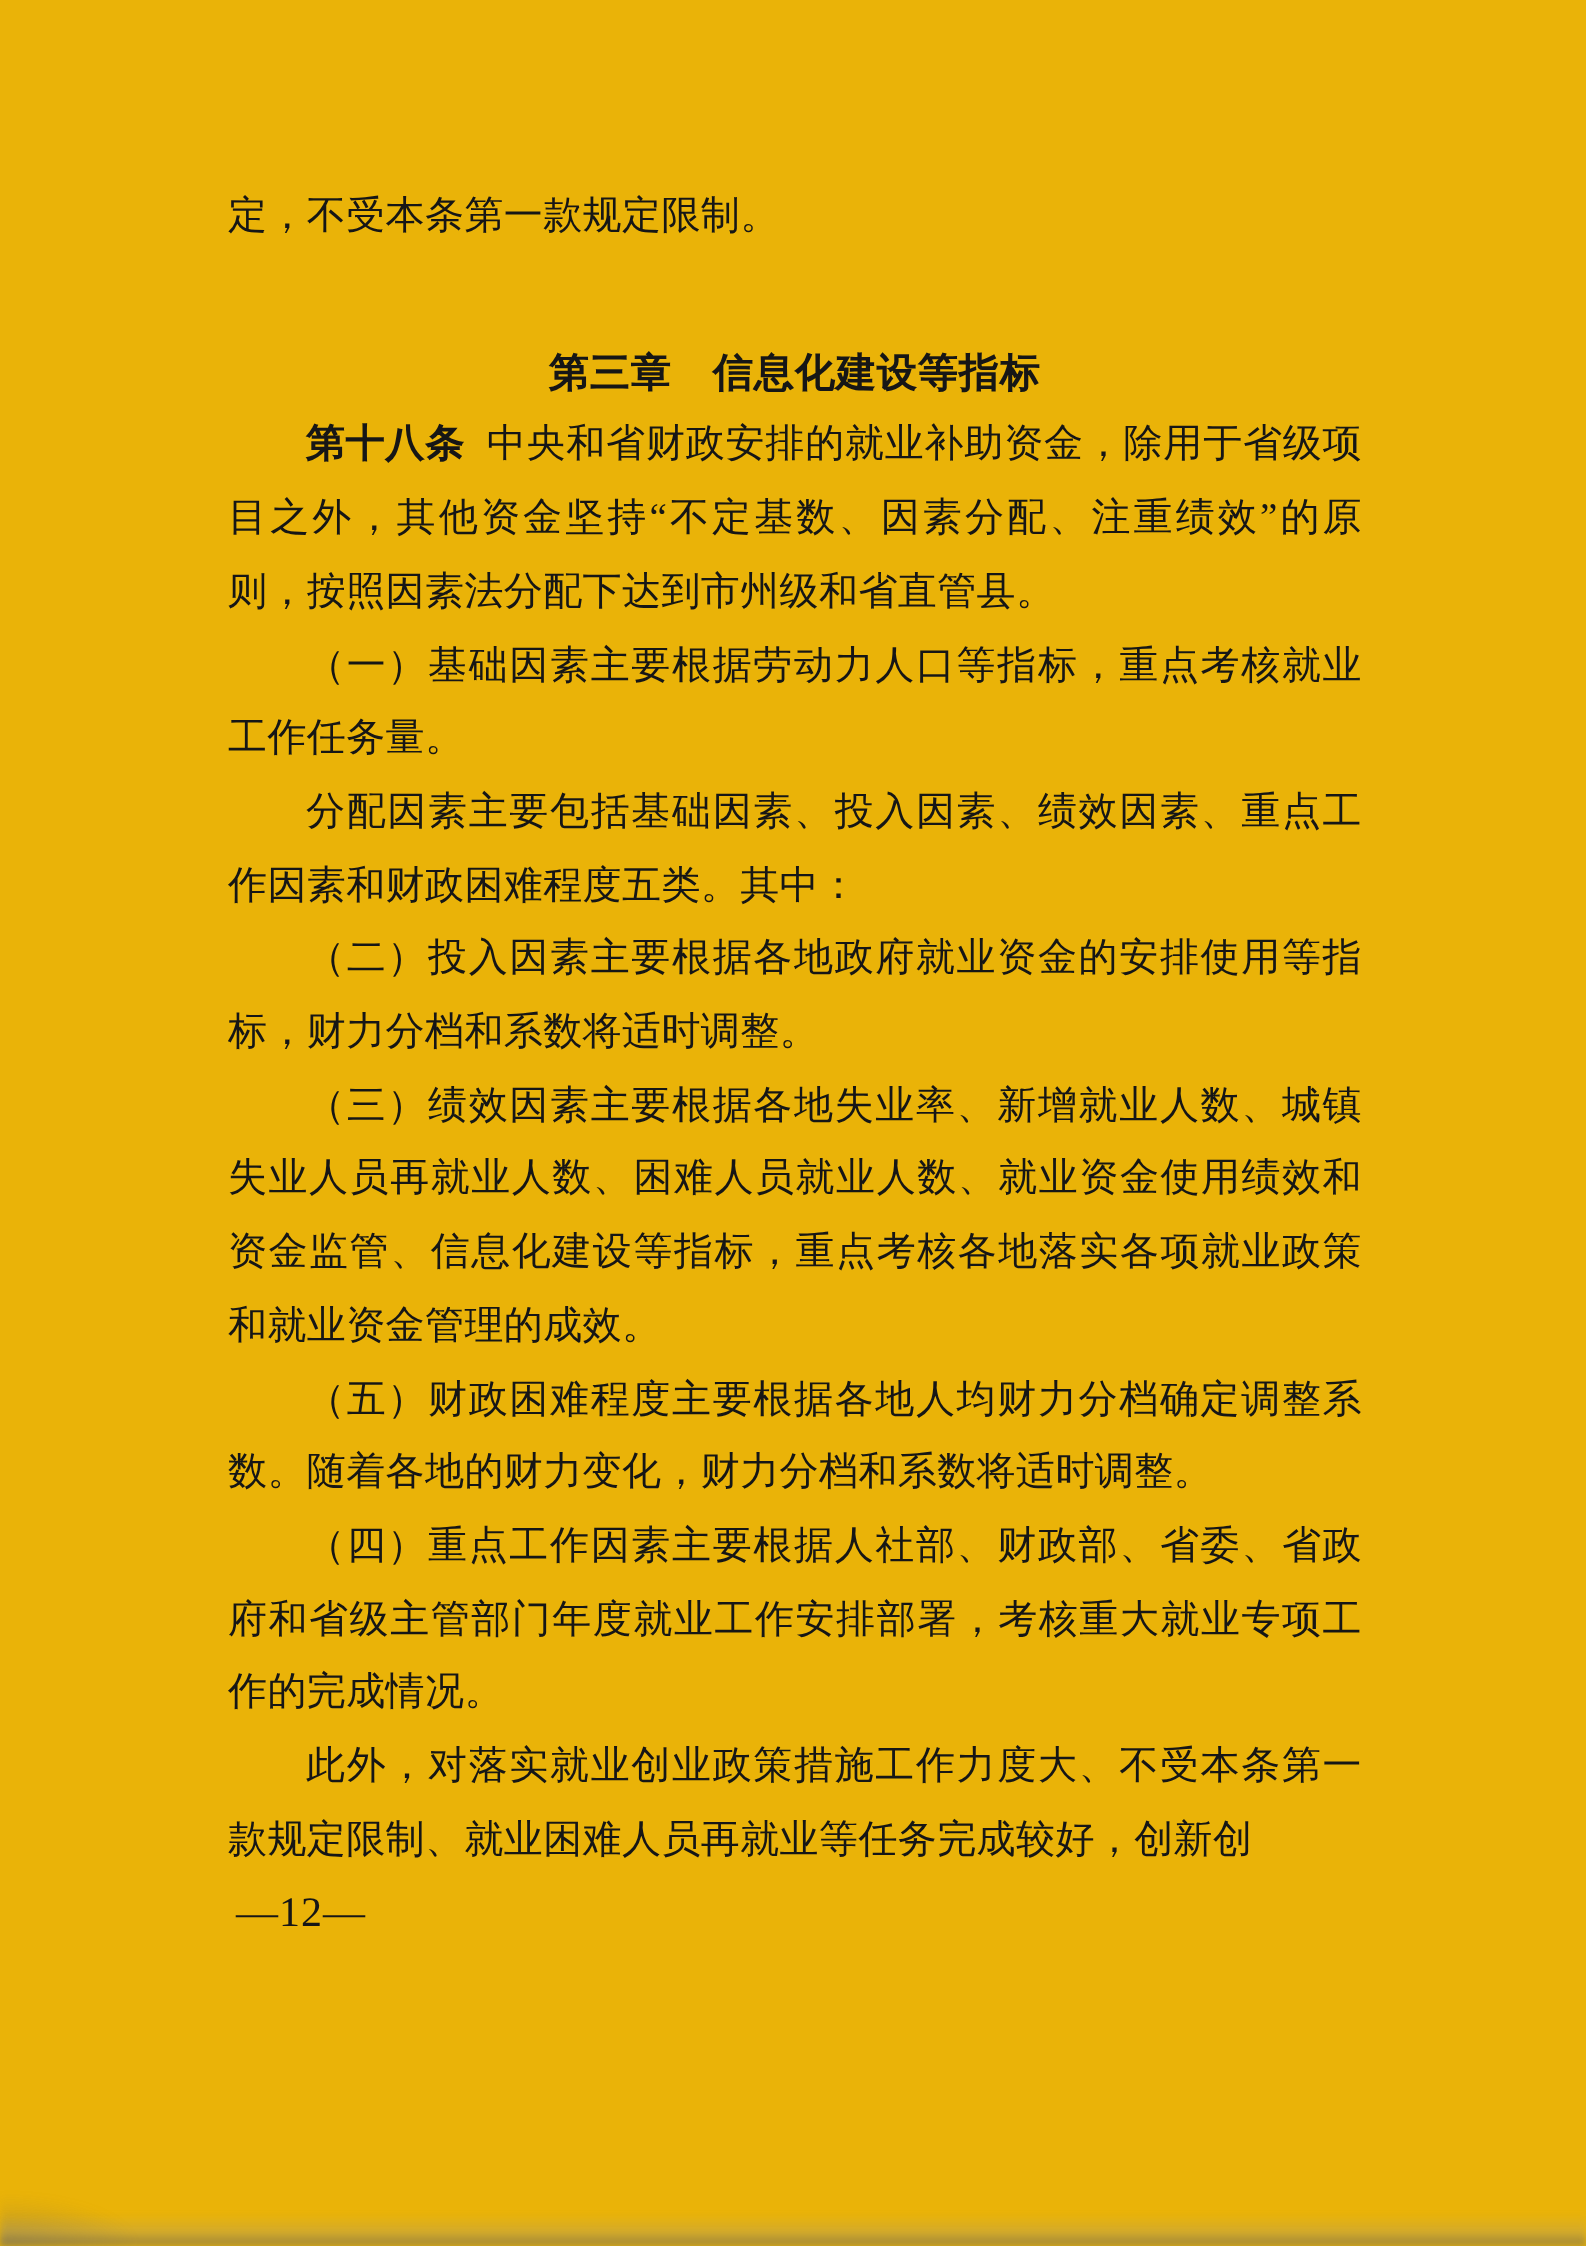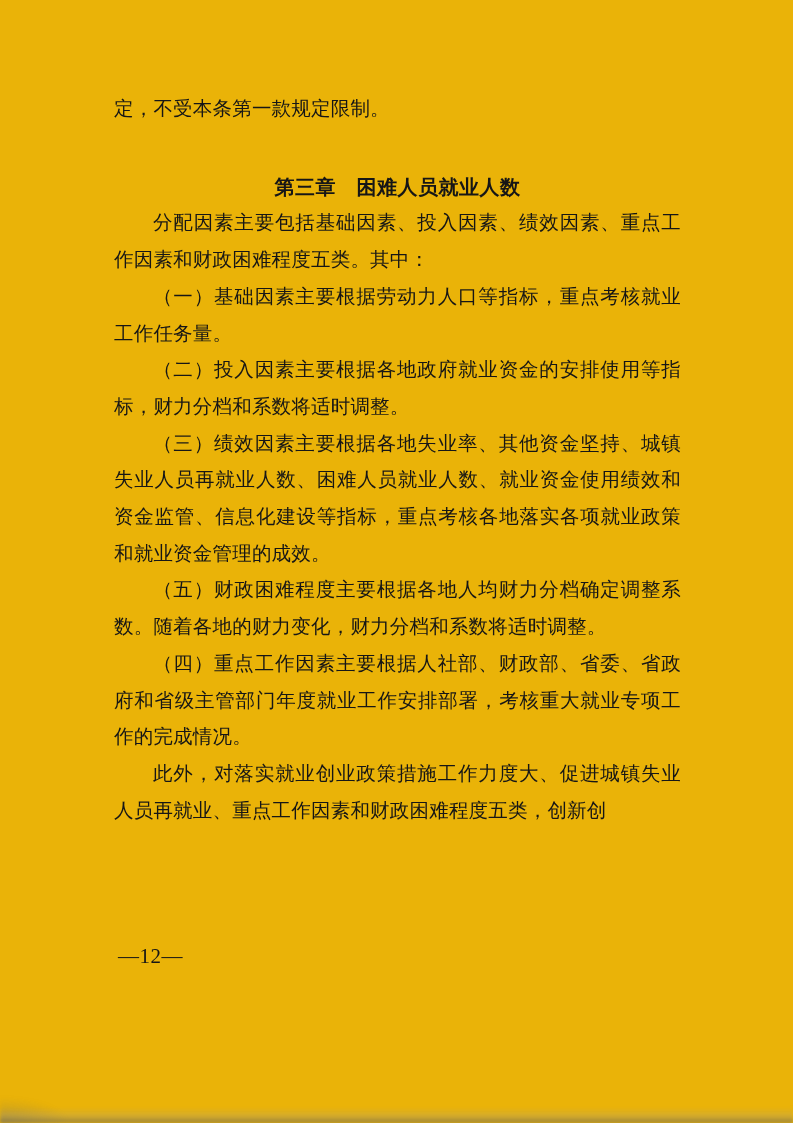--- a/index.html
+++ b/index.html
@@ -80,36 +80,37 @@
 </style>
 </head>
 <body>
 
 <div class="page">
 
   <div class="content">
 
     <p class="continuation">定，不受本条第一款规定限制。</p>
 
-    <h2 class="chapter-heading">第三章　困难人员就业人数</h2>
+    <h2 class="chapter-heading">第三章　信息化建设等指标</h2>
 
+    <p class="para"><span class="article-lead">第十八条</span><span>中央和省财政安排的就业补助资金，除用于省级项目之外，其他资金坚持“不定基数、因素分配、注重绩效”的原则，按照因素法分配下达到市州级和省直管县。</span></p>
+
+    <p class="para">（一）基础因素主要根据劳动力人口等指标，重点考核就业工作任务量。</p>
 
     <p class="para">分配因素主要包括基础因素、投入因素、绩效因素、重点工作因素和财政困难程度五类。其中：</p>
 
-    <p class="para">（一）基础因素主要根据劳动力人口等指标，重点考核就业工作任务量。</p>
-
     <p class="para">（二）投入因素主要根据各地政府就业资金的安排使用等指标，财力分档和系数将适时调整。</p>
 
-    <p class="para">（三）绩效因素主要根据各地失业率、其他资金坚持、城镇失业人员再就业人数、困难人员就业人数、就业资金使用绩效和资金监管、信息化建设等指标，重点考核各地落实各项就业政策和就业资金管理的成效。</p>
+    <p class="para">（三）绩效因素主要根据各地失业率、新增就业人数、城镇失业人员再就业人数、困难人员就业人数、就业资金使用绩效和资金监管、信息化建设等指标，重点考核各地落实各项就业政策和就业资金管理的成效。</p>
 
     <p class="para">（五）财政困难程度主要根据各地人均财力分档确定调整系数。随着各地的财力变化，财力分档和系数将适时调整。</p>
 
     <p class="para">（四）重点工作因素主要根据人社部、财政部、省委、省政府和省级主管部门年度就业工作安排部署，考核重大就业专项工作的完成情况。</p>
 
-    <p class="para">此外，对落实就业创业政策措施工作力度大、促进城镇失业人员再就业、重点工作因素和财政困难程度五类，创新创</p>
+    <p class="para">此外，对落实就业创业政策措施工作力度大、不受本条第一款规定限制、就业困难人员再就业等任务完成较好，创新创</p>
 
   </div>
 
   <div class="page-number">—12—</div>
 
   <div class="scan-shadow-corner"></div>
   <div class="scan-shadow-bottom"></div>
 
 </div>
 

